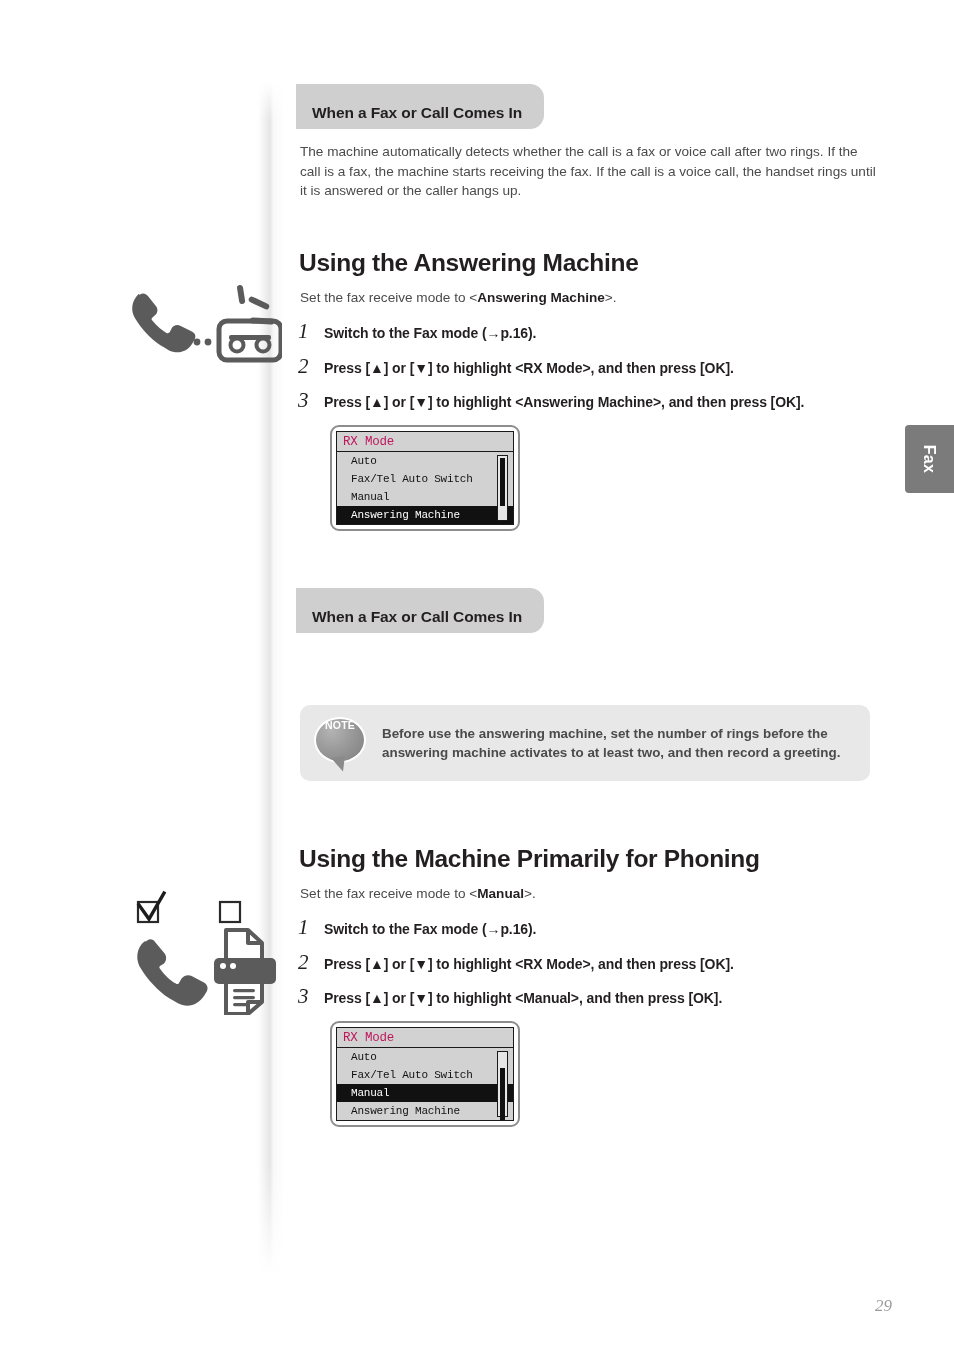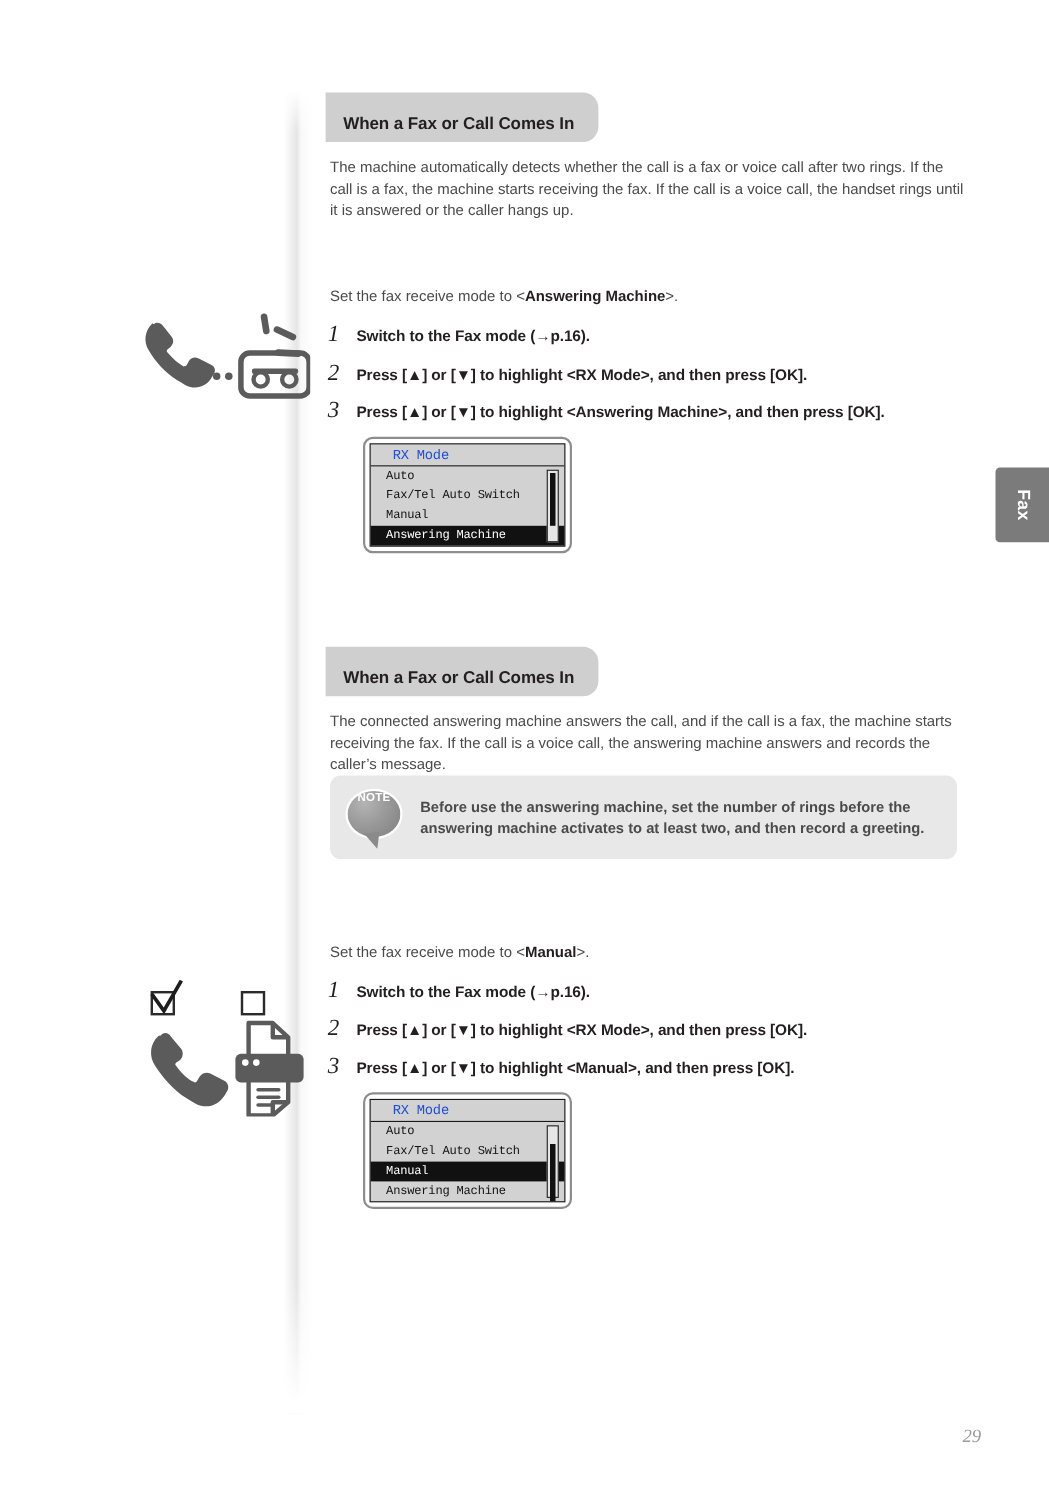--- a/index.html
+++ b/index.html
@@ -152,22 +152,22 @@
   }
   .lcd-inner {
     background: #d2d2d2;
     border: 1.5px solid #1a1a1a;
     position: relative;
     padding: 0;
     font-family: "Liberation Mono", monospace;
   }
   .lcd-title {
     font-size: 12.5px;
-    color: #1d4ed8;
-    padding: 3px 0 2px 20px;
+    color: #be185d;
+    padding: 3px 0 2px 6px;
     border-bottom: 1.5px solid #1a1a1a;
     letter-spacing: -0.2px;
   }
   .lcd-list { position: relative; }
   .lcd-row {
     font-size: 11px;
     color: #111;
     padding: 1px 0 1px 14px;
     letter-spacing: -0.2px;
     line-height: 16px;
@@ -338,20 +338,21 @@
 </div>
 
 <div class="content">
 
   <div style="position:absolute; top:84px; left:0; width:590px;">
     <div class="badge">When a Fax or Call Comes In</div>
     <p class="body">The machine automatically detects whether the call is a fax or voice call after two rings. If the call is a fax, the machine starts receiving the fax. If the call is a voice call, the handset rings until it is answered or the caller hangs up.</p>
   </div>
 
   <div style="position:absolute; top:249px; left:0; width:600px;">
+    <h1 class="section">Using the Answering Machine</h1>
     <p class="lead"><span>Set the fax receive mode to &lt;</span><b>Answering Machine</b><span>&gt;.</span></p>
 
     <div class="steps">
       <div class="step">
         <div class="step-num">1</div>
         <div class="step-text">Switch to the Fax mode (→p.16).</div>
       </div>
       <div class="step">
         <div class="step-num">2</div>
         <div class="step-text">Press [▲] or [▼] to highlight &lt;RX Mode&gt;, and then press [OK].</div>
@@ -373,35 +374,35 @@
           <div class="lcd-scroll">
             <div class="lcd-thumb"></div>
           </div>
         </div>
       </div>
     </div>
   </div>
 
   <div style="position:absolute; top:588px; left:0; width:590px;">
     <div class="badge">When a Fax or Call Comes In</div>
-    <p class="body">The connected answering machine answers the call, and if the call is a fax, the machine starts receiving the fax. If the call is a voice call, the answering machine answers and records the caller’s message.</p>
   </div>
 
   <div style="position:absolute; top:675px; left:0;">
     <div class="note">
       <div class="note-icon">
         <div class="note-bubble">
           <span class="note-label">NOTE</span>
         </div>
       </div>
       <div class="note-text">Before use the answering machine, set the number of rings before the answering machine activates to at least two, and then record a greeting.</div>
     </div>
   </div>
 
   <div style="position:absolute; top:845px; left:0; width:600px;">
+    <h1 class="section">Using the Machine Primarily for Phoning</h1>
     <p class="lead"><span>Set the fax receive mode to &lt;</span><b>Manual</b><span>&gt;.</span></p>
 
     <div class="steps">
       <div class="step">
         <div class="step-num">1</div>
         <div class="step-text">Switch to the Fax mode (→p.16).</div>
       </div>
       <div class="step">
         <div class="step-num">2</div>
         <div class="step-text">Press [▲] or [▼] to highlight &lt;RX Mode&gt;, and then press [OK].</div>

